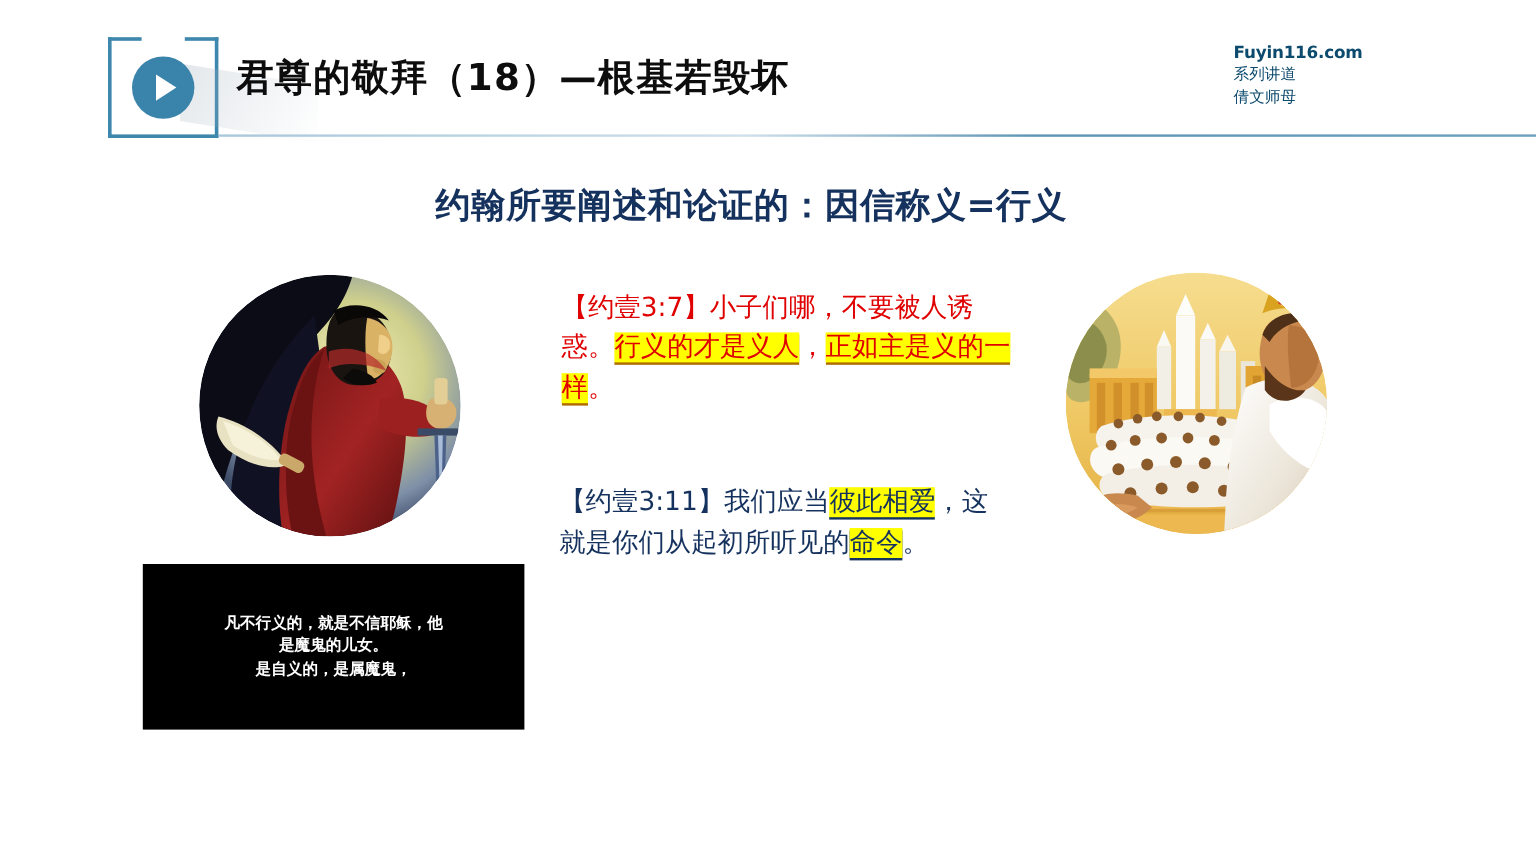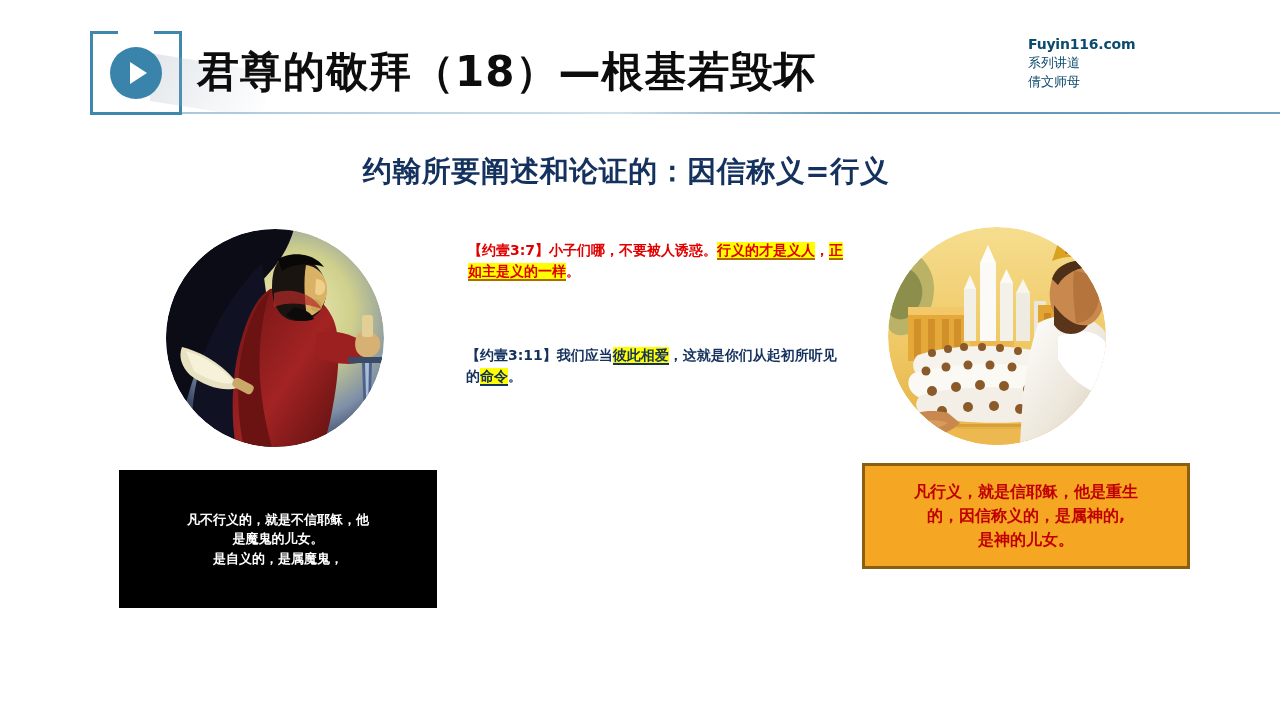--- a/index.html
+++ b/index.html
@@ -36,21 +36,21 @@
     position:absolute;left:150px;top:62px;width:115px;height:48px;
     background:linear-gradient(120deg,rgba(160,175,188,.30),rgba(255,255,255,0));
     transform:skewY(9deg);pointer-events:none;
   }
   .header-rule{
     position:absolute;left:182px;top:112px;width:1098px;height:2px;
     background:linear-gradient(90deg,#a9c8da 0%,#cfe0ea 40%,#5d93b4 62%,#6fa0bf 100%);
   }
   .slide-title{
     position:absolute;left:197px;top:44px;
-    font-size:42px;font-weight:bold;color:#0d0d0d;letter-spacing:1px;
+    font-size:31px;font-weight:bold;color:#0d0d0d;letter-spacing:1px;
     white-space:nowrap;
   }
   .brand{
     position:absolute;right:92px;top:34px;text-align:left;width:160px;
     color:#0c4a6e;line-height:1.45;
   }
   .brand .site{font-size:14px;font-weight:bold;letter-spacing:-.2px;}
   .brand .l2,.brand .l3{font-size:13px;}
 
   
@@ -81,21 +81,21 @@
     background:#f5a623;border:3px solid #8a6010;
     color:#c00000;font-size:16px;font-weight:bold;line-height:1.5;
     display:flex;align-items:center;justify-content:center;padding:4px 12px;
   }
   .cap-box p{margin:0;}
 
   
   .scripture{
     position:absolute;left:452px;top:240px;width:392px;
   }
-  .verse{font-size:14px;line-height:1.52;font-weight:bold;text-indent:0;}
+  .verse{font-size:22px;line-height:1.52;font-weight:normal;text-indent:0;}
   .verse.red{color:#e00000;}
   .verse.navy{color:#15325e;}
   .v1{text-align:left;padding-left:16px;margin:0;}
   .v2{text-align:left;padding-left:10px;margin:0;}
   .v3{text-align:left;padding-left:14px;margin:0;}
   .spacer-a{height:28px;}
   .spacer-b{height:34px;}
   .ref{letter-spacing:0;}
   .hl{
     background:#ffff00;
@@ -313,27 +313,20 @@
   </div>
 
   <div class="cap-box cap-black">
     <div>
       <p>凡不行义的，就是不信耶稣，他</p>
       <p>是魔鬼的儿女。</p>
       <p>是自义的，是属魔鬼，</p>
     </div>
   </div>
 
-  <div class="cap-box cap-orange">
-    <div>
-      <p>凡行义，就是信耶稣，他是重生</p>
-      <p>的，因信称义的，是属神的,</p>
-      <p>是神的儿女。</p>
-    </div>
-  </div>
 
   <div class="scripture">
 
     <p class="verse red v1"><span class="ref">【约壹3:7】</span><span>小子们哪，不要被人诱惑。</span><span class="hl">行义的才是义人</span><span>，</span><span class="hl">正如主是义的一样</span><span>。</span></p>
 
     <div class="spacer-a"></div>
 
 
     <div class="spacer-b"></div>
 

